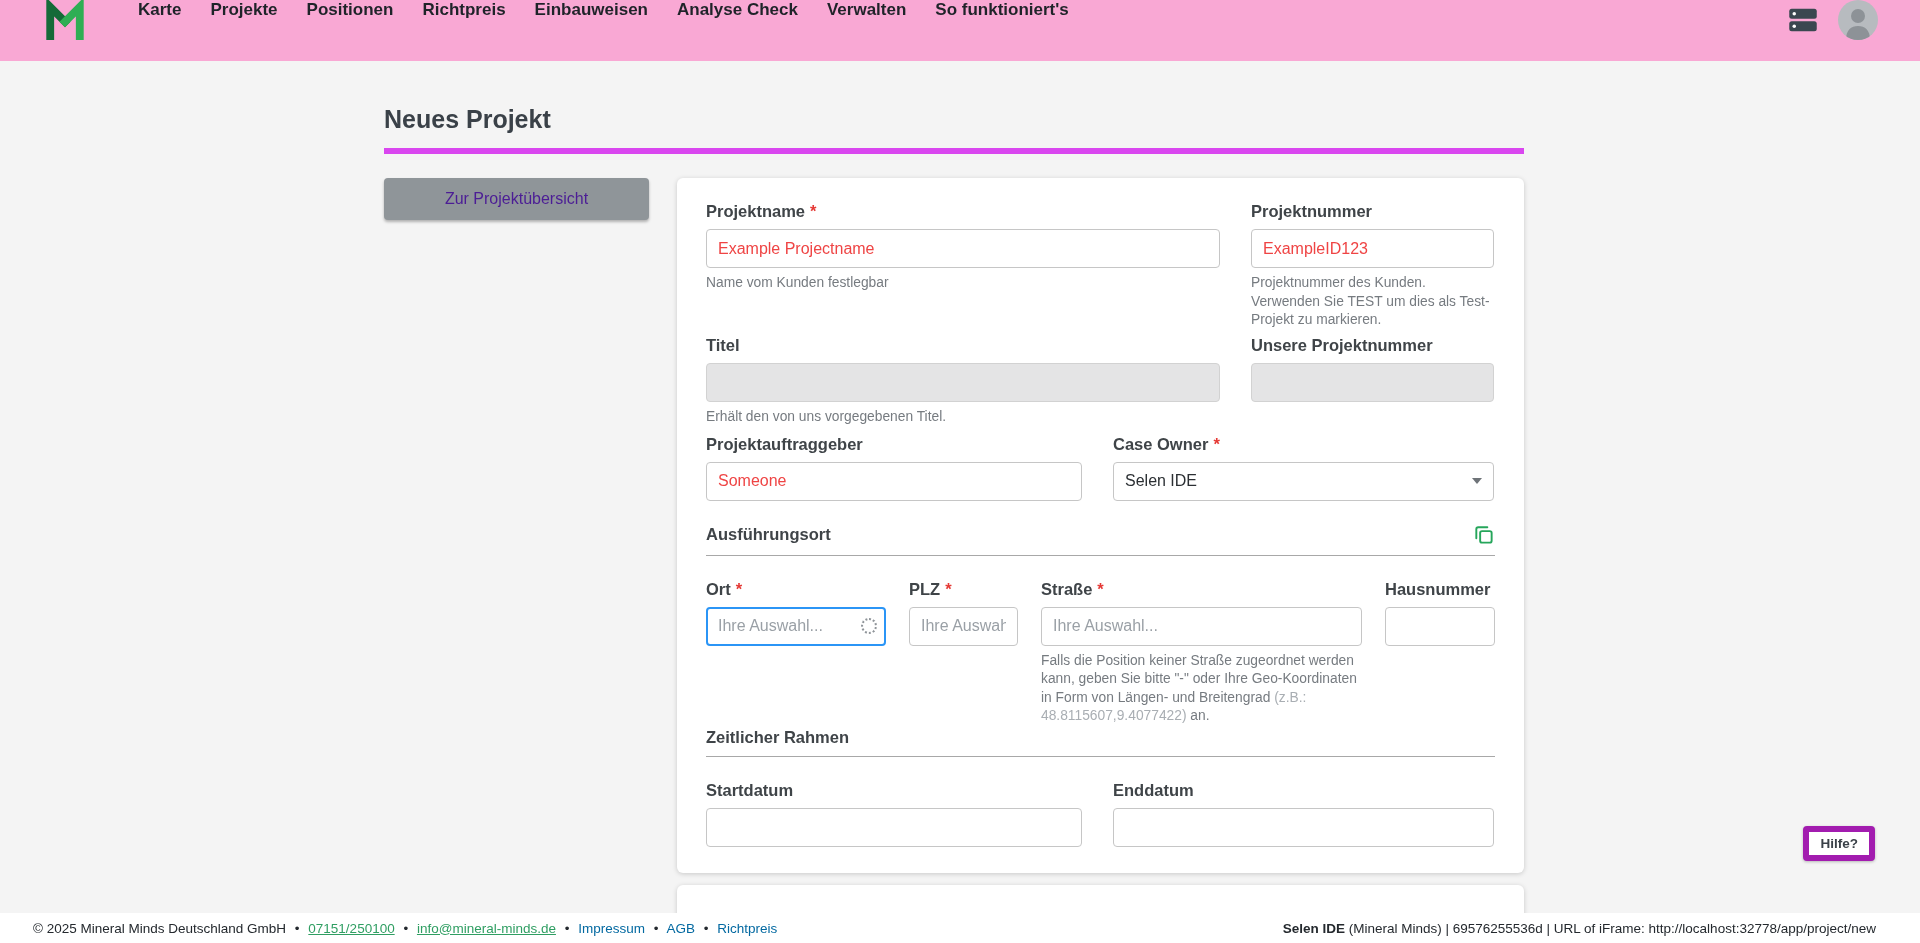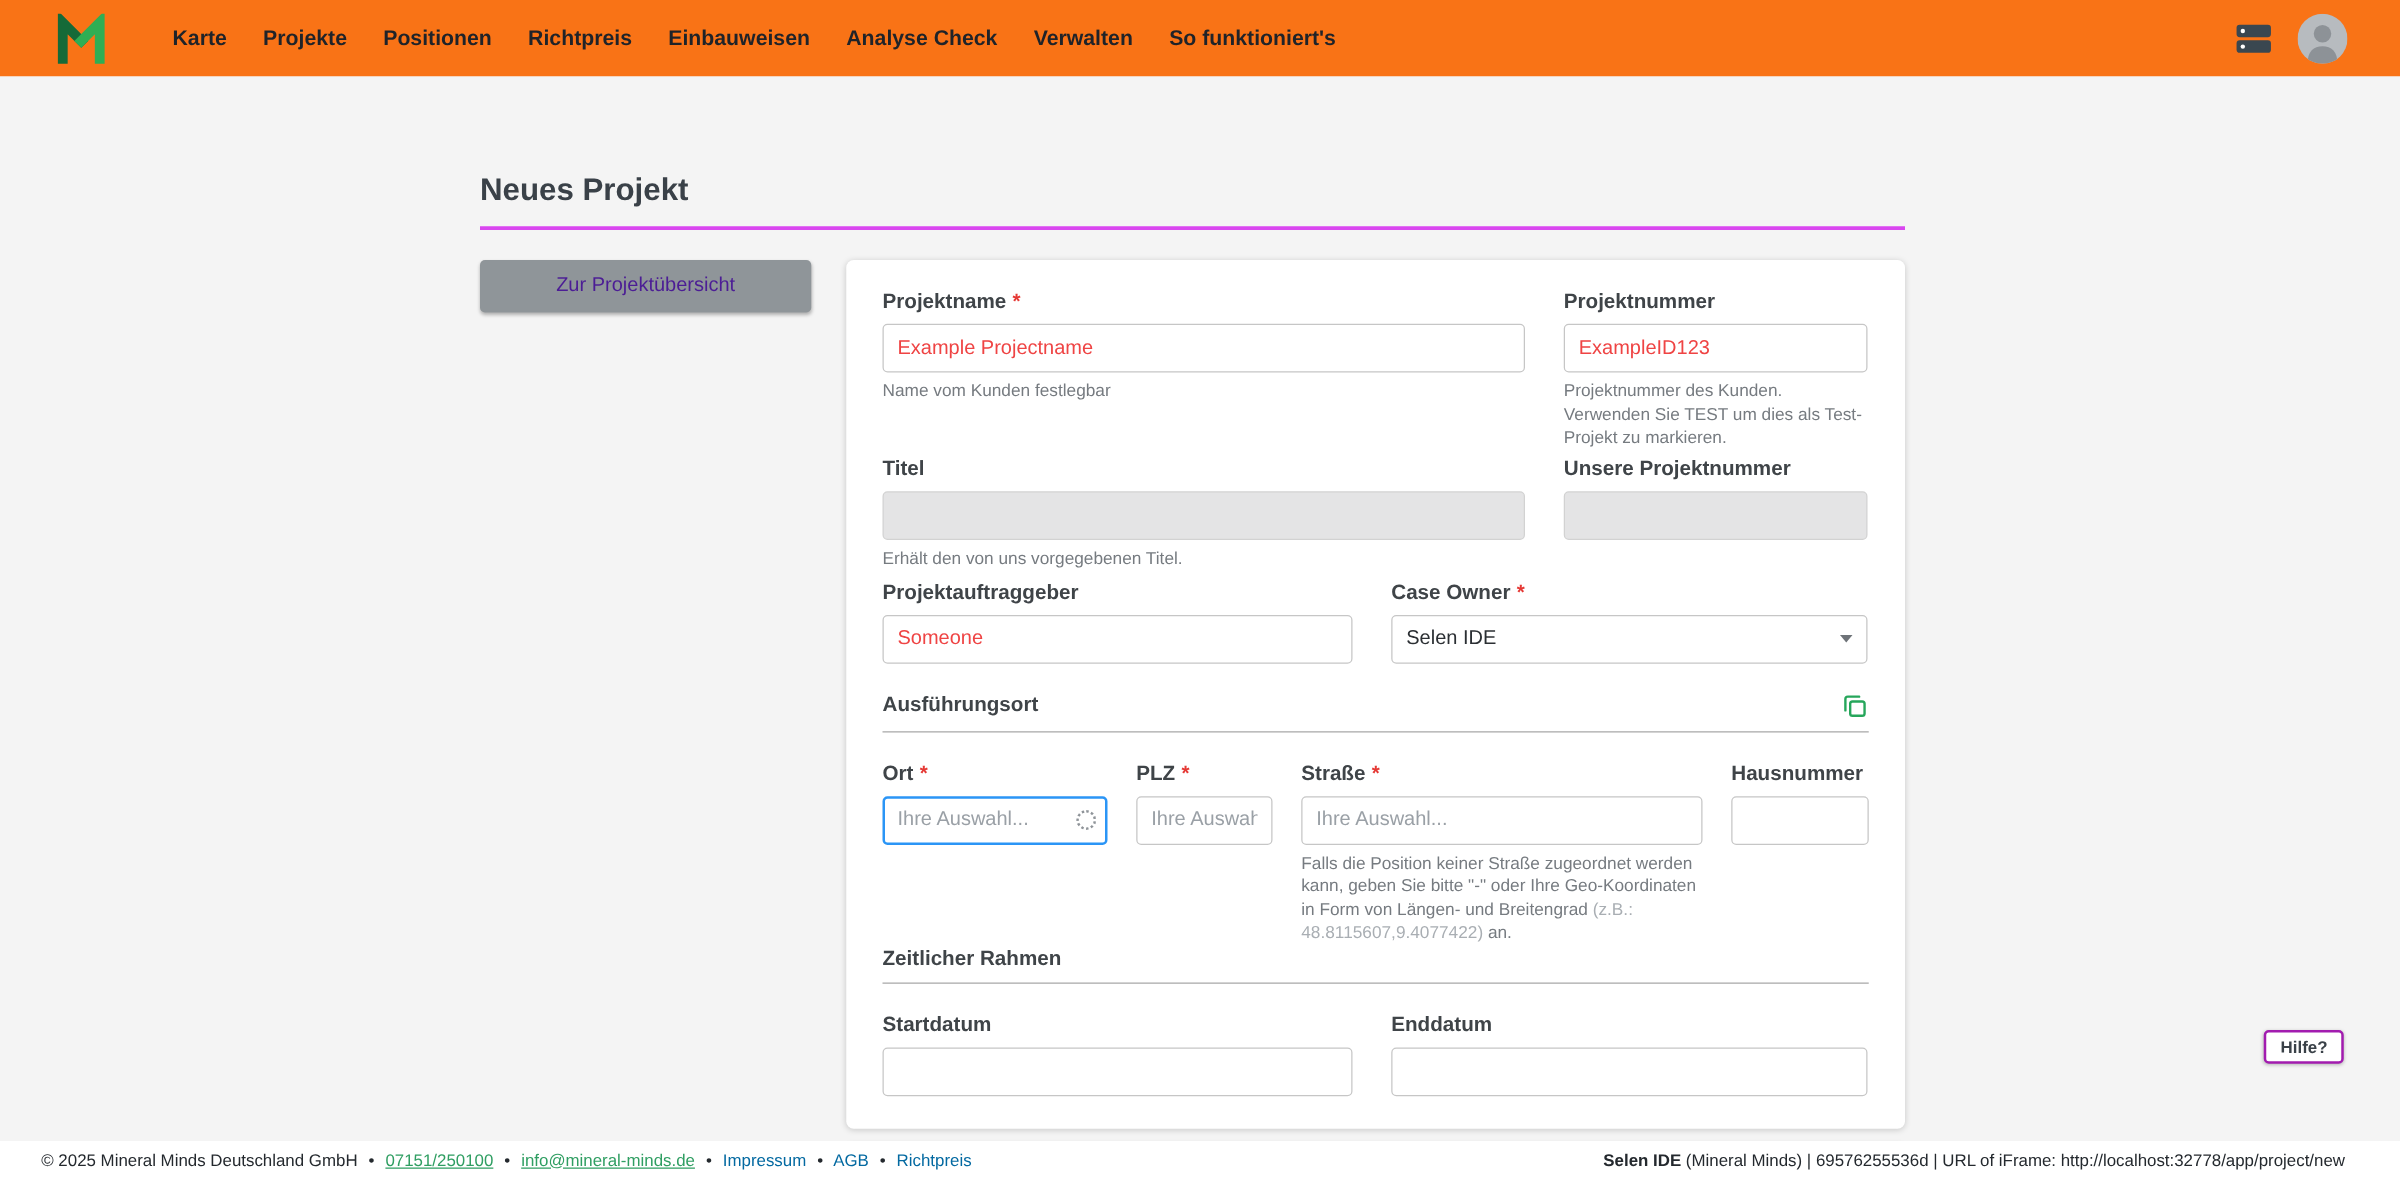--- a/index.html
+++ b/index.html
@@ -7,34 +7,34 @@
   body {
     font-family: "Liberation Sans", sans-serif;
     background: #f4f4f4;
     overflow: hidden;
     position: relative;
     color: #2b2f33;
   }
 
   
   .navbar {
-    height: 61px; background: #f97316;
-    display: flex; align-items: center;
+    height: 61px; background: #f9a8d4;
+    display: flex; align-items: flex-start;
     padding: 0 42px 0 44px;
   }
   .logo { width: 42px; height: 40px; margin-right: 52px; cursor: pointer; display: flex; align-items: center; }
   .nav { display: flex; align-items: center; gap: 29px; flex: 1; }
   .nav-item { font-size: 17px; font-weight: 600; color: #1f2329; text-decoration: none; cursor: pointer; white-space: nowrap; }
   .nav-right { display: flex; align-items: center; gap: 20px; }
   .icon-btn { cursor: pointer; display: flex; align-items: center; }
   .avatar { width: 40px; height: 40px; border-radius: 50%; cursor: pointer; display: flex; }
 
   
   .content { padding: 44px 0 0 384px; }
-  .page-head { width: 1140px; border-bottom: 3px solid #d946ef; padding-bottom: 14px; margin-top: 33px; }
+  .page-head { width: 1140px; border-bottom: 6px solid #d946ef; padding-bottom: 14px; }
   h1 { font-size: 25px; font-weight: 700; color: #3a4148; }
 
   .layout-row { display: flex; margin-top: 24px; }
   .left-col { width: 265px; margin-right: 28px; flex: none; }
   .back-btn {
     width: 265px; height: 42px;
     background: #8f9599; color: #4c1d95;
     border: none; border-radius: 4px;
     font-size: 16px; font-family: inherit;
     cursor: pointer;
@@ -101,22 +101,22 @@
   }
   @keyframes spin { to { transform: rotate(360deg); } }
 
   .sect-head { display: flex; align-items: center; justify-content: space-between; margin-top: 2px; }
   .sect-head h2 { font-size: 16.5px; font-weight: 700; color: #3f4448; }
   .copy-ic { cursor: pointer; display: flex; }
   .sect-line { border-bottom: 1px solid #a8a8a8; margin: 9px 0 24px; }
 
   
   .help-badge {
-    position: fixed; right: 45px; bottom: 92px;
-    background: #ffffff; border: 2px solid #a21caf; border-radius: 4px;
+    position: fixed; right: 45px; bottom: 82px;
+    background: #ffffff; border: 6px solid #a21caf; border-radius: 4px;
     padding: 4px 11px; font-size: 13.5px; font-weight: 700; color: #3a4148;
     box-shadow: 0 1px 3px rgba(0,0,0,.25);
     cursor: pointer;
   }
   .help-badge::after {
     content: ""; position: absolute; left: 9px; bottom: -7px;
     border: 7px solid transparent; border-top-color: #ffffff;
     border-left-width: 4px; border-right-width: 4px;
   }
 

